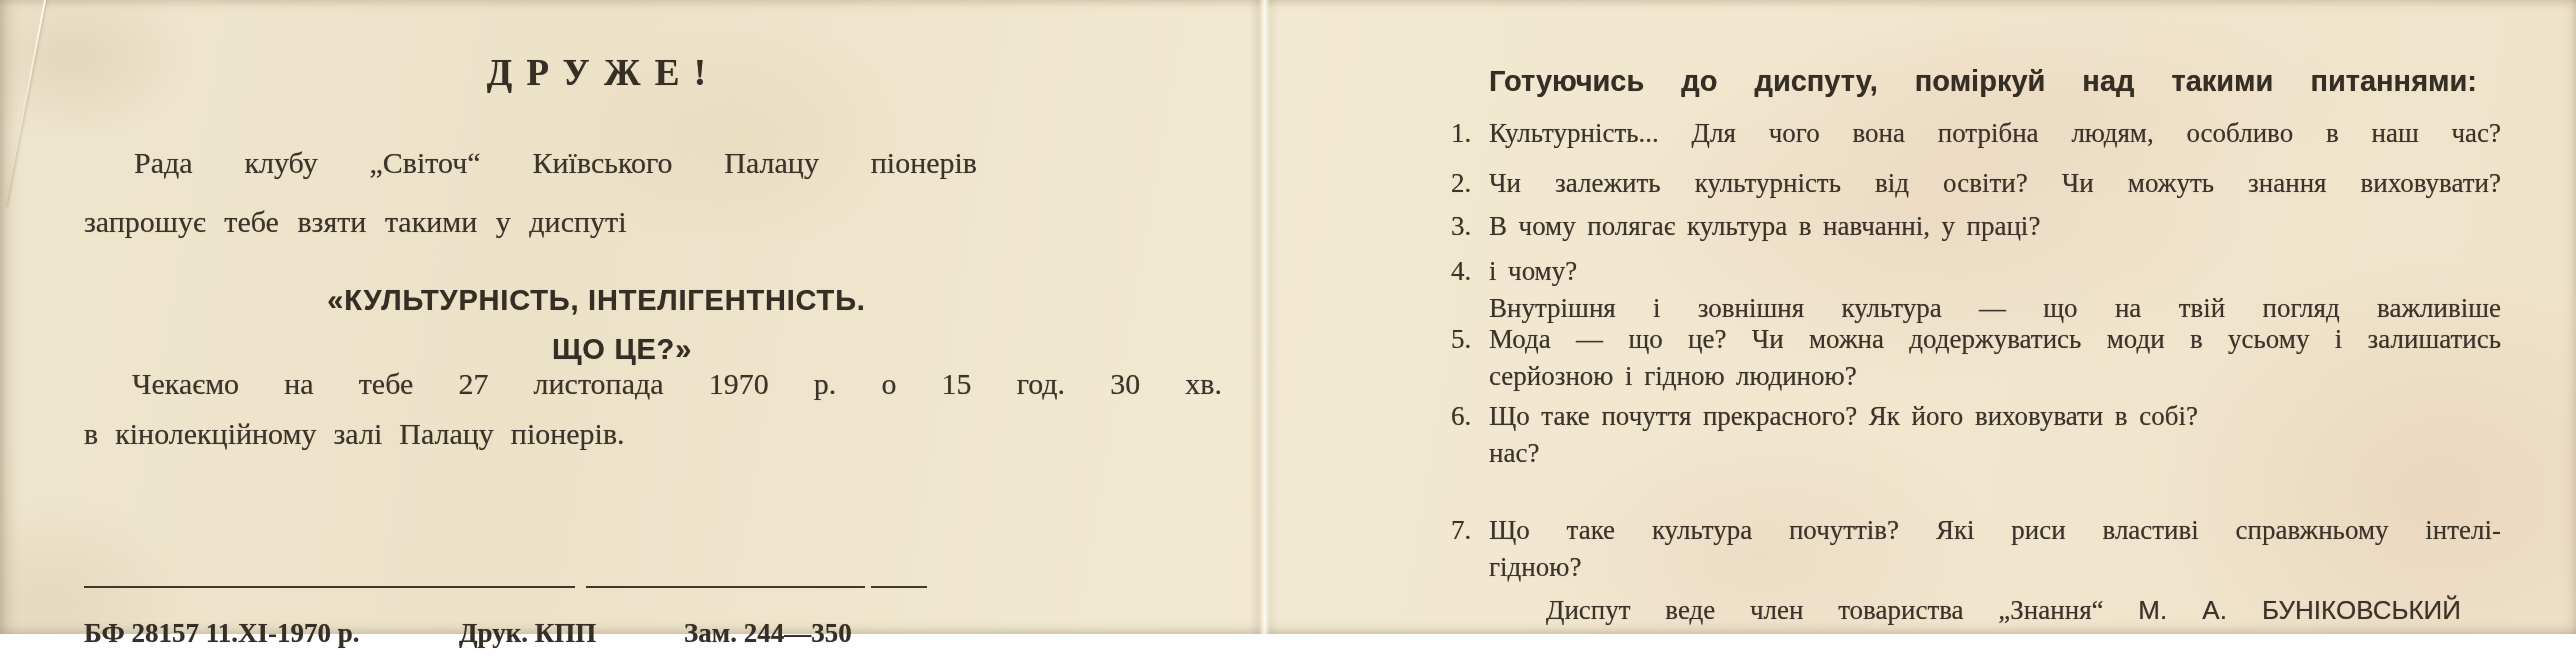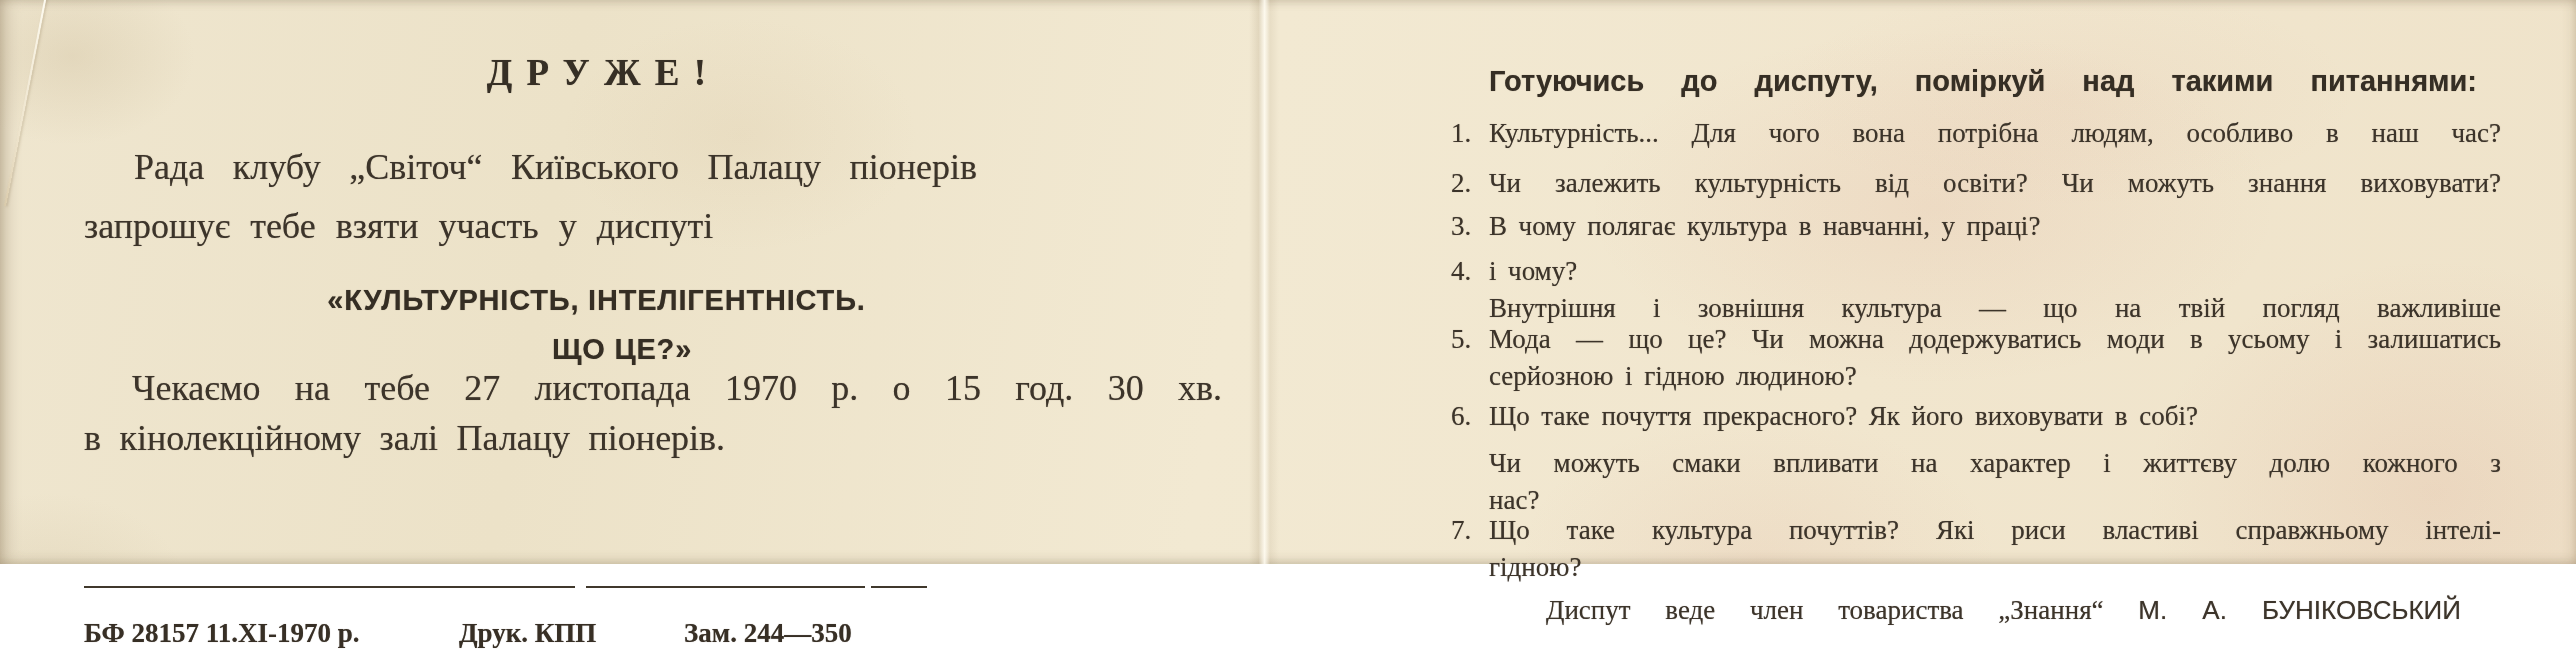--- a/index.html
+++ b/index.html
@@ -6,21 +6,21 @@
     margin: 0;
     padding: 0;
     width: 2576px;
     height: 670px;
     overflow: hidden;
     font-family: "Liberation Serif", "DejaVu Serif", serif;
   }
   .card {
     position: relative;
     width: 2576px;
-    height: 564px;
+    height: 634px;
     background:
       linear-gradient(100deg, #efe6cf 0%, #ece2c8 22%, #f2e9d2 48%, #f1e6ce 72%, #efe3ca 100%);
     box-shadow:
       inset 11px 0 17.5px -8px rgba(120,100,70,0.45),
       inset -8px 0 14.3px -8px rgba(120,100,70,0.30),
       inset 0 -8px 14.3px -8px rgba(120,100,70,0.28),
       inset 0 6.4px 11px -6.4px rgba(130,110,80,0.22);
     color: #3c342a;
   }
   
@@ -61,21 +61,21 @@
   .ink { text-shadow: 0 0 0.8px rgba(58,48,38,0.55); }
 
   
   .lp-title {
     position: absolute; left: 0; top: 51px; width: 1193px;
     text-align: center;
     font-weight: 700; font-size: 37px; letter-spacing: 14.3px; padding-left: 14.3px;
     box-sizing: border-box;
     color: #362f25;
   }
-  .lp-line { position: absolute; font-size: 36px; white-space: nowrap; }
+  .lp-line { position: absolute; font-size: 30px; white-space: nowrap; }
   .lp-line.wrapj { white-space: normal; text-align: justify; text-align-last: justify; }
   .intro1 { left: 134px; top: 146px; width: 843px; }
   .intro2 { left: 84px; top: 205px; word-spacing: 11px; }
   .lp-topic {
     position: absolute;
     font-family: "Liberation Sans", "DejaVu Sans", sans-serif;
     font-weight: 700; font-size: 29px; letter-spacing: 0.8px;
     text-align: center; color: #352e24; margin-top: 31px;
   }
   .topic1 { left: 0;    top: 253px; width: 1193px; }
@@ -136,21 +136,21 @@
 <div class="card">
 
   <div class="stains"></div>
   <div class="fold-seam"></div>
   <div class="corner-crease"></div>
 
   <div class="page page-left">
     <div class="lp-title ink">ДРУЖЕ!</div>
 
     <div class="lp-line wrapj intro1 ink">Рада клубу „Світоч“ Київського Палацу піонерів</div>
-    <div class="lp-line intro2 ink">запрошує тебе взяти участь у диспуті</div>
+    <div class="lp-line intro2 ink">запрошує тебе взяти такими у диспуті</div>
 
     <div class="lp-topic topic1 ink">«КУЛЬТУРНІСТЬ, ІНТЕЛІГЕНТНІСТЬ.</div>
     <div class="lp-topic topic2 ink">ЩО ЦЕ?»</div>
 
     <div class="lp-line wrapj when1 ink">Чекаємо на тебе 27 листопада 1970 р. о 15 год. 30 хв.</div>
     <div class="lp-line when2 ink">в кінолекційному залі Палацу піонерів.</div>
 
     <div class="lp-rule"></div>
 
     <div class="lp-imprint imp-code ink">БФ 28157 11.XI-1970 р.</div>
@@ -184,21 +184,20 @@
 
     <div class="q q5">
       <span class="num ink">5.</span>
       <div class="qline j ink">Мода — що це? Чи можна додержуватись моди в усьому і залишатись</div>
       <div class="qline ink">серйозною і гідною людиною?</div>
     </div>
 
     <div class="q q6">
       <span class="num ink">6.</span>
       <div class="qline ink">Що таке почуття прекрасного? Як його виховувати в собі?</div>
-      <div class="qline j gap ink">Чи можуть смаки впливати на характер і життєву долю кожного з</div>
       <div class="qline ink">нас?</div>
     </div>
 
     <div class="q q7">
       <span class="num ink">7.</span>
       <div class="qline j ink">Що таке культура почуттів? Які риси властиві справжньому інтелі-</div>
       <div class="qline ink">гідною?</div>
     </div>
 
     <div class="rp-footer ink">

